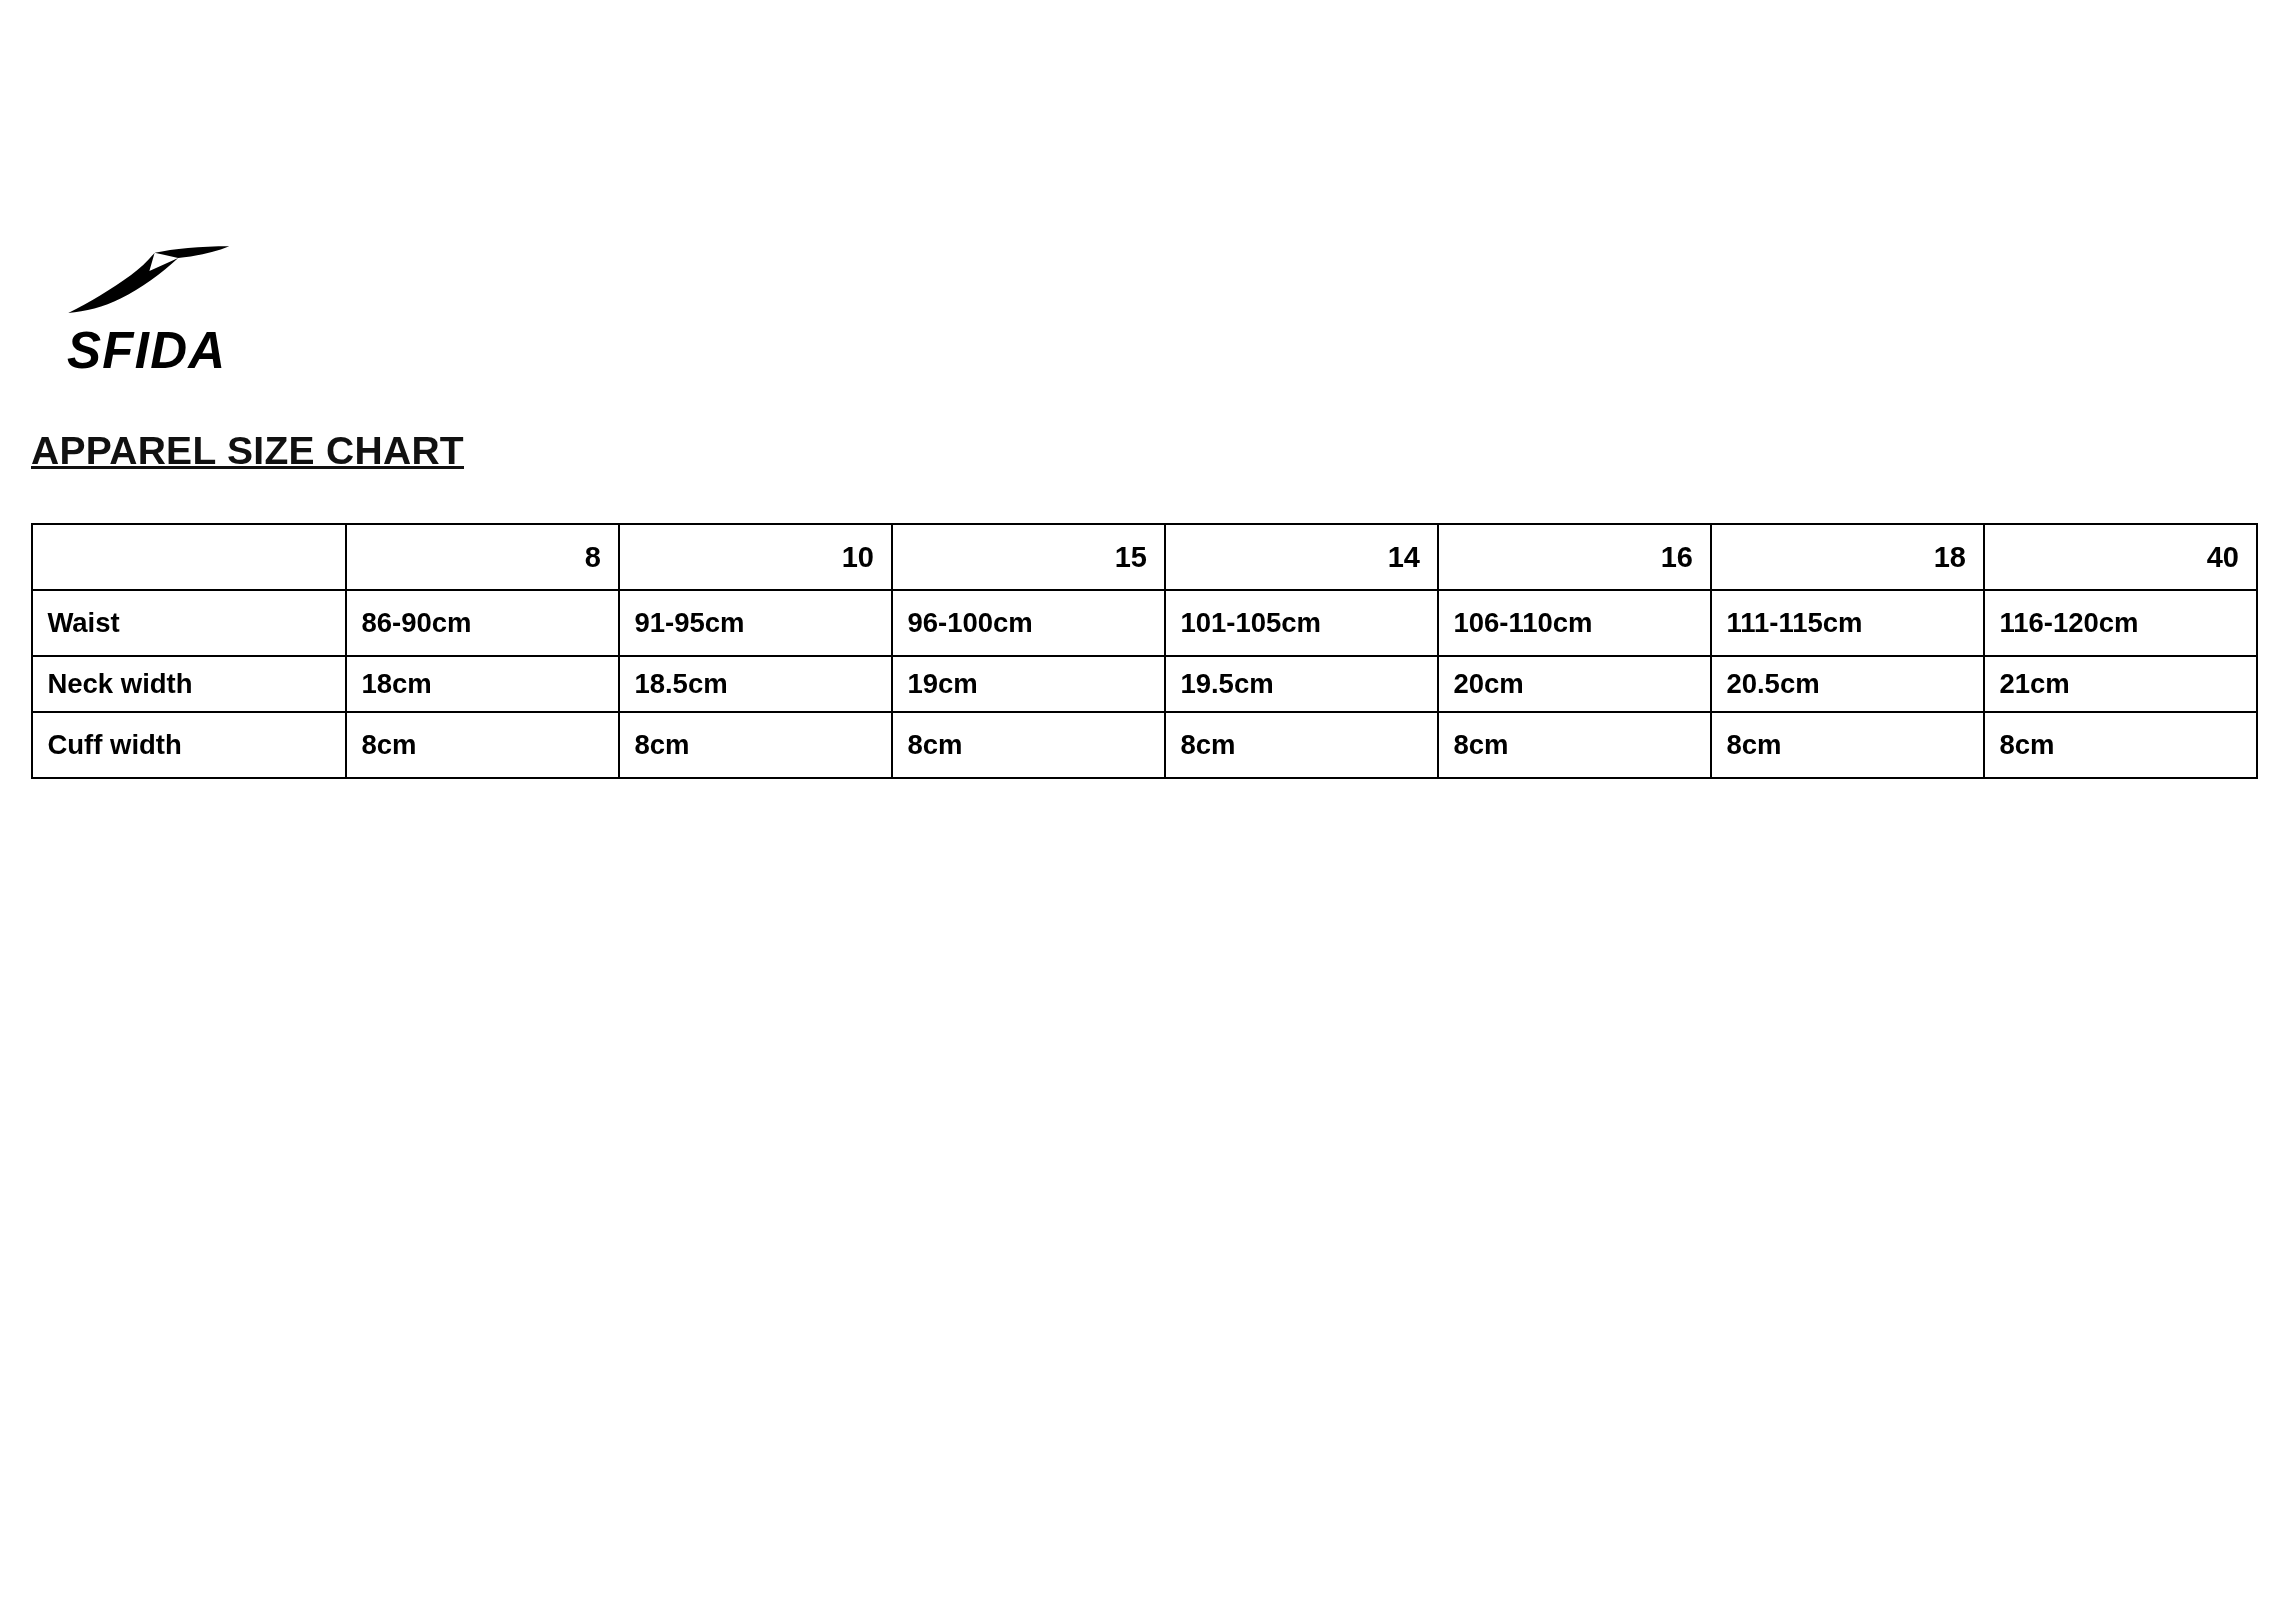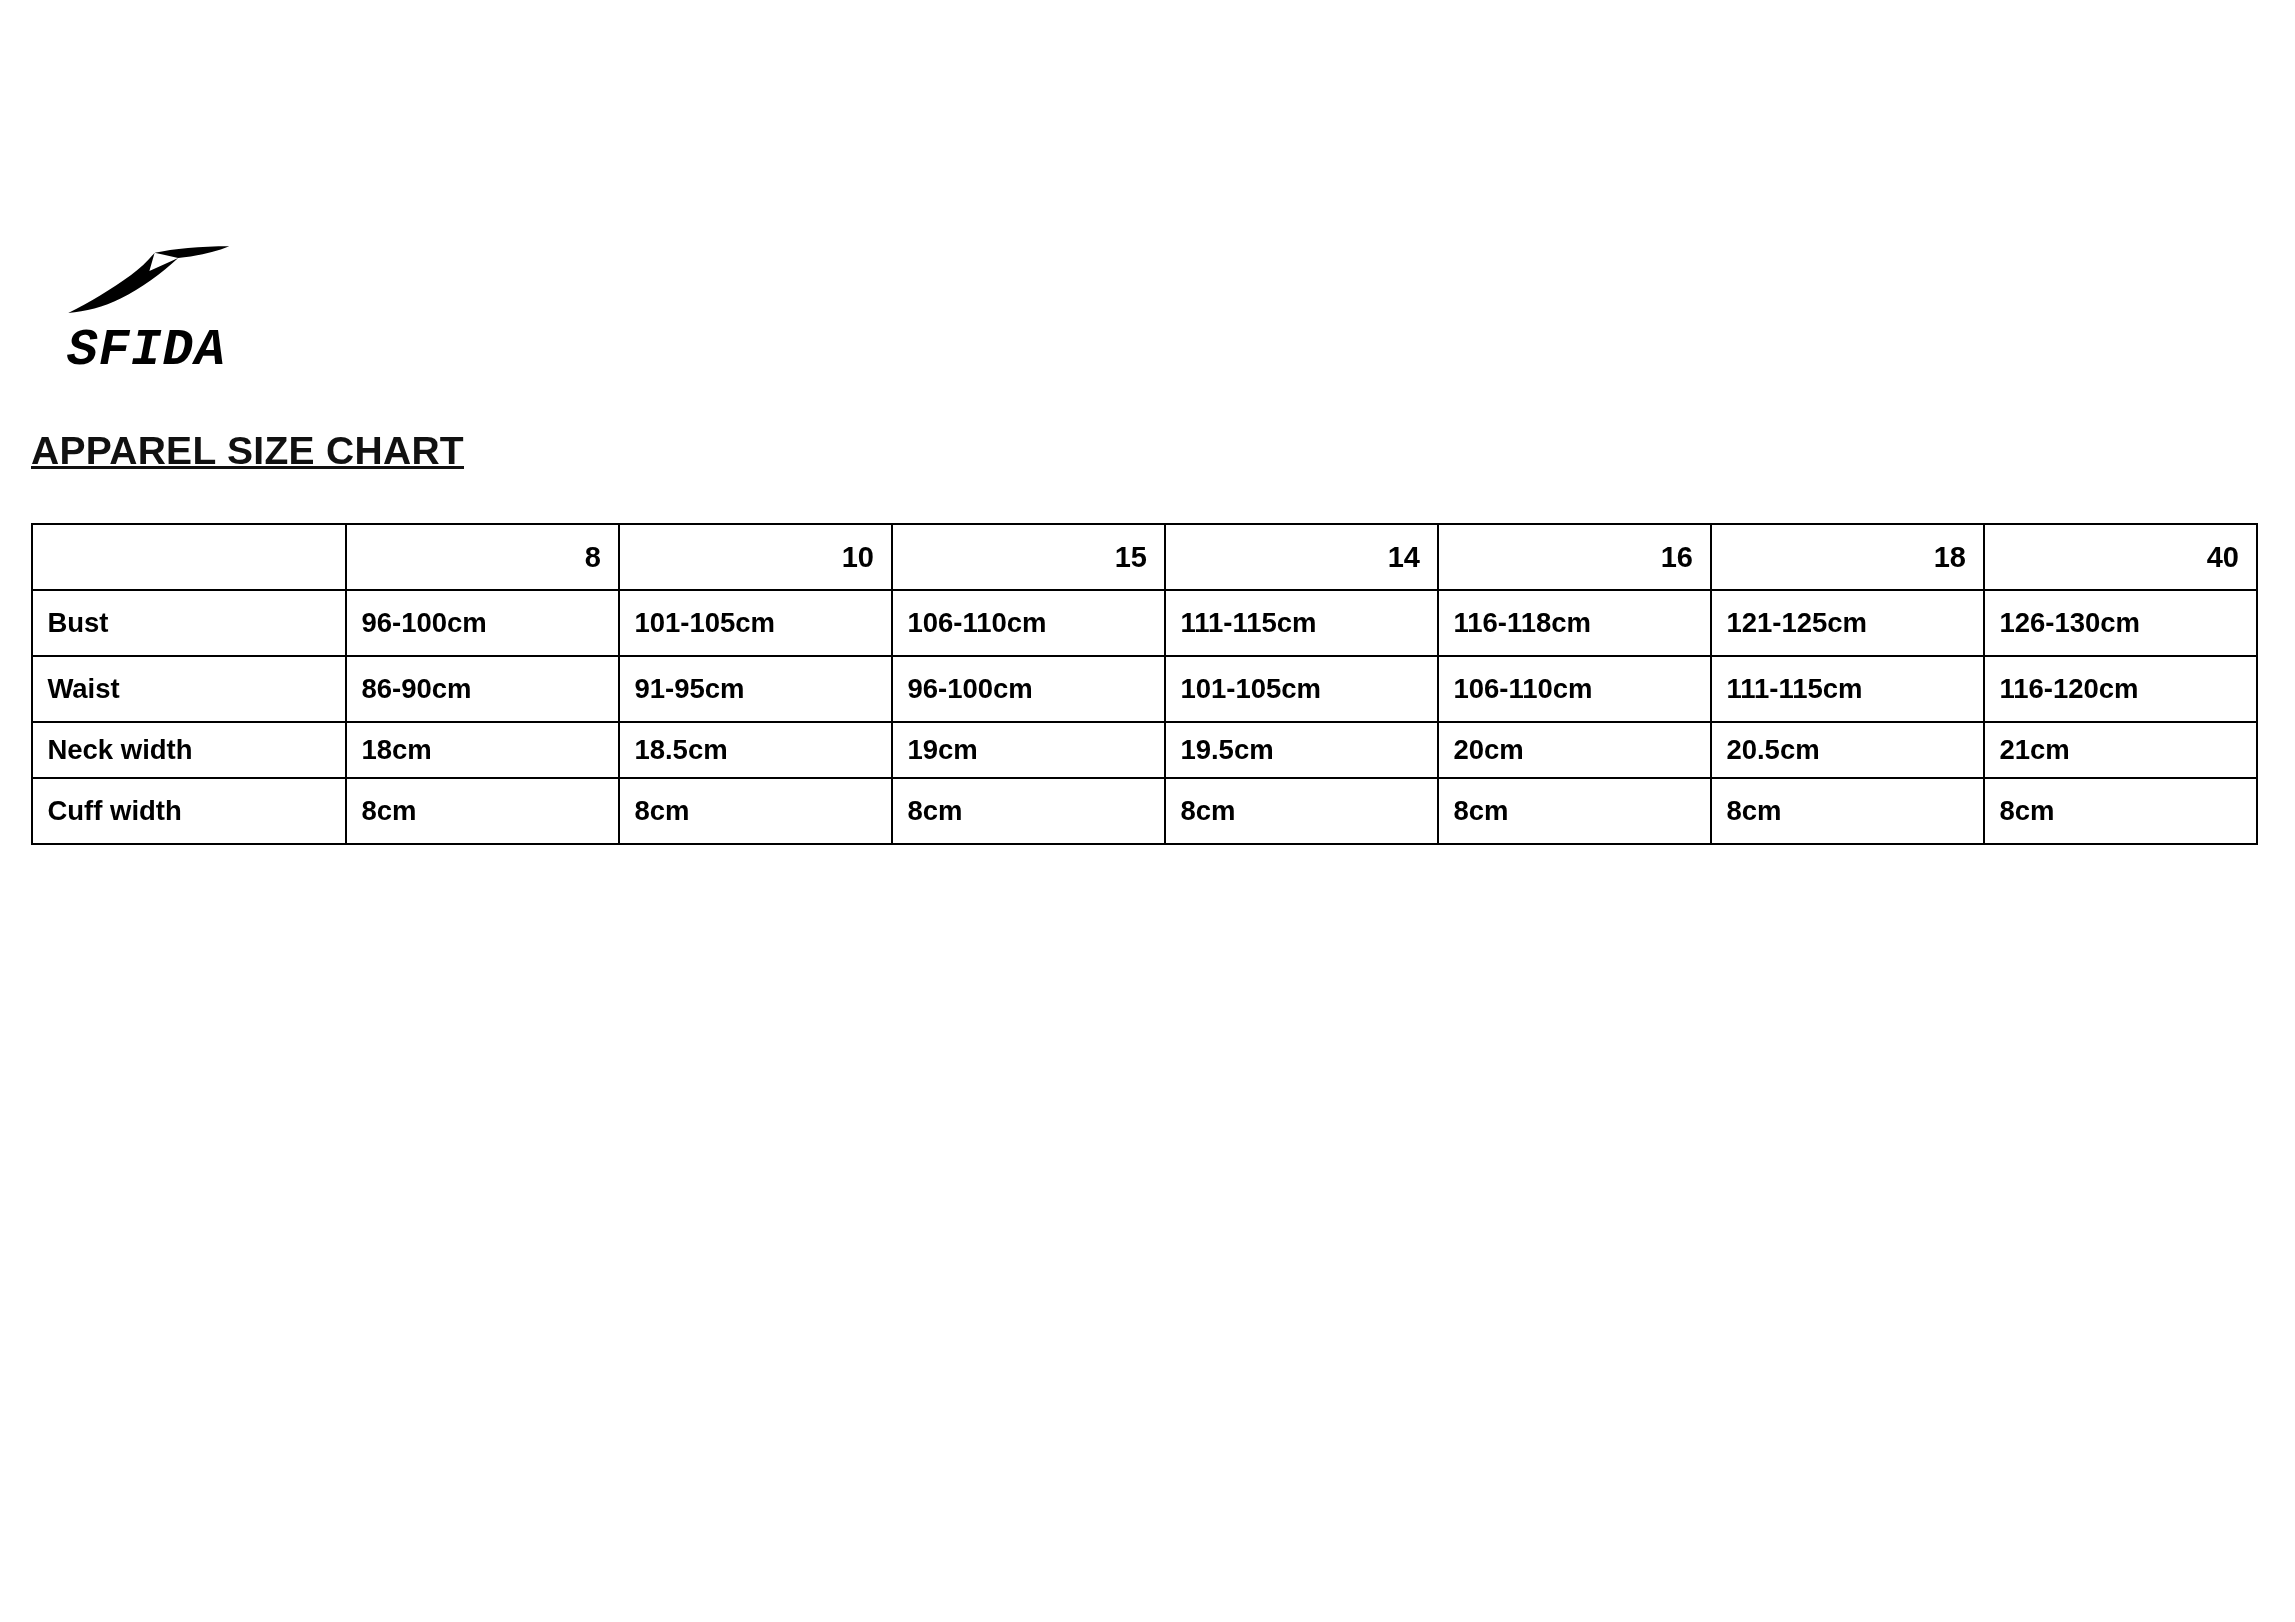--- a/index.html
+++ b/index.html
@@ -28,21 +28,21 @@
     top: 242px;
     width: 236px;
   }
   .logo-mark {
     display: block;
     width: 216px;
     height: 79px;
   }
   .logo-word {
     display: block;
-    font-family: Liberation Mono, monospace;
+    font-family: Liberation Sans, sans-serif;
     font-weight: bold;
     font-style: italic;
     font-size: 51px;
     letter-spacing: 1.3px;
     line-height: 1;
     margin-top: 3.9px;
     margin-left: 3.9px;
     color: #000000;
   }
   .doc-title {
@@ -137,30 +137,20 @@
           <th class="size-head">10</th>
           <th class="size-head">15</th>
           <th class="size-head">14</th>
           <th class="size-head">16</th>
           <th class="size-head">18</th>
           <th class="size-head">40</th>
         </tr>
       </thead>
       <tbody>
         <tr class="tall">
-          <td class="row-label">Bust</td>
-          <td>96-100cm</td>
-          <td>101-105cm</td>
-          <td>106-110cm</td>
-          <td>111-115cm</td>
-          <td>116-118cm</td>
-          <td>121-125cm</td>
-          <td>126-130cm</td>
-        </tr>
-        <tr class="tall">
           <td class="row-label">Waist</td>
           <td>86-90cm</td>
           <td>91-95cm</td>
           <td>96-100cm</td>
           <td>101-105cm</td>
           <td>106-110cm</td>
           <td>111-115cm</td>
           <td>116-120cm</td>
         </tr>
         <tr class="short">

